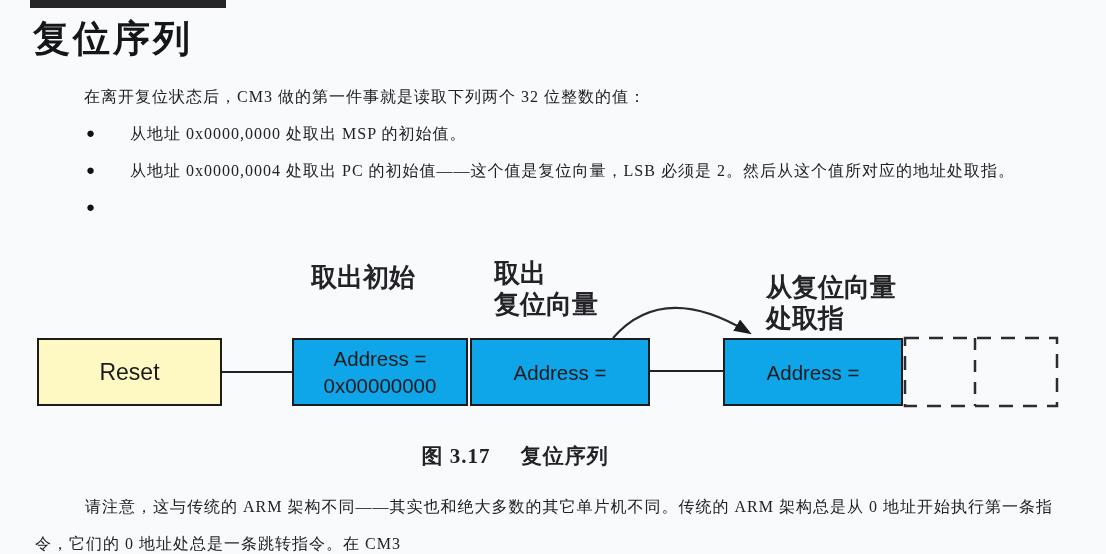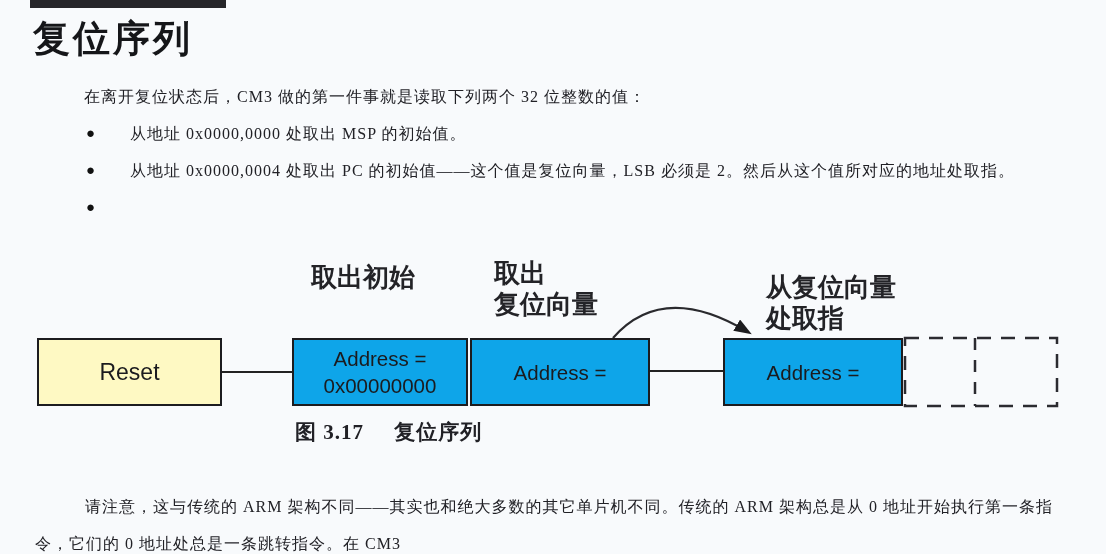--- a/index.html
+++ b/index.html
@@ -58,22 +58,22 @@
   .box-addr4  { left:470px; width:180px; }
   .box-vector { left:723px; width:180px; }
 
   .connector { position:absolute; height:2px; background:#222; }
   .conn-1 { left:222px; top:119px; width:70px; }
   .conn-2 { left:650px; top:118px; width:73px; }
 
   .dashed-svg { position:absolute; left:903px; top:84px; width:162px; height:74px; }
 
   .caption {
-    position:absolute; left:295px; top:166px; width:440px;
-    text-align:left; font-size:21px; font-weight:bold;
+    position:absolute; left:295px; top:190px; width:440px;
+    text-align:center; font-size:21px; font-weight:bold;
     letter-spacing:1px; color:#212126;
   }
   .caption .cap-title { margin-left:24px; }
 
   .footer-par { position:absolute; left:35px; top:488px; width:1046px; text-indent:50px; }
 </style>
 </head>
 <body>
 
 <div class="page">

